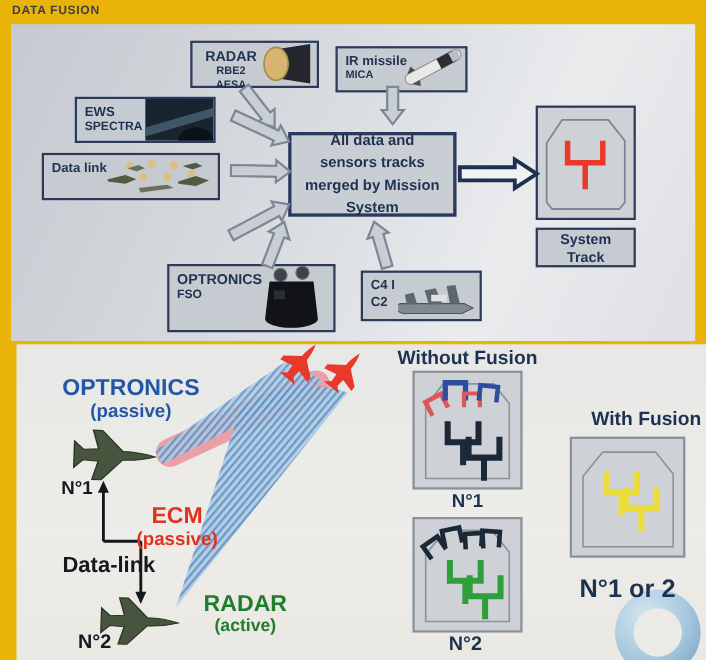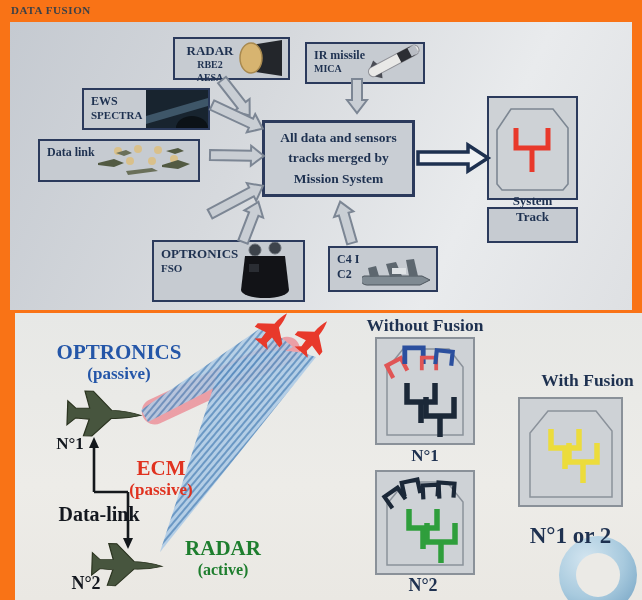--- a/index.html
+++ b/index.html
@@ -1,19 +1,19 @@
 <!DOCTYPE html>
 <html><head>
 <meta charset="utf-8">
 <style>
   html,body { margin:0; padding:0; background:#e7e5e0; }
   .page {
     position:relative; width:642px; height:600px; overflow:hidden;
-    background:#f97316;
-    font-family:Liberation Serif, serif;
+    background:#eab308;
+    font-family:Liberation Sans, sans-serif;
   }
   .slide-title {
     position:absolute; left:11px; top:4px;
     font-size:11px; font-weight:bold; letter-spacing:.6px; color:#3c4148;
   }
   .top-panel {
     position:absolute; left:10px; top:22px; width:622px; height:288px;
     background:linear-gradient(115deg,#c5cad1 0%,#d6d9dd 38%,#e9ebed 72%,#dee0e3 100%);
   }
   .bottom-panel {
@@ -78,21 +78,21 @@
       <svg width="60" height="38" style="position:absolute;right:2px;top:0;">
         <g transform="translate(8,30) rotate(-28)">
           <rect x="0" y="-5" width="56" height="10" rx="5" fill="#e9e9e7" stroke="#8f9096" stroke-width="1"></rect>
           <path d="M34,-5 h14 a5,5 0 0 1 0,10 h-14 Z" fill="#2c2e33"></path>
           <rect x="46" y="-4.5" width="8" height="9" fill="#b9bdc4"></rect>
           <path d="M4,-5 l6,-5 l2,5 Z M4,5 l6,5 l2,-5 Z" fill="#4a4d55"></path>
         </g>
       </svg>
     </div>
 
-    <div class="sbox" style="left:72px;top:66px;width:128px;height:42px;">
+    <div class="sbox" style="left:58px;top:66px;width:128px;height:42px;">
       <div class="txt">
         <span class="l1" style="font-size:12px;">EWS</span>
         <span class="l2" style="font-size:11px;">SPECTRA</span>
       </div>
       <svg width="62" height="38" style="position:absolute;right:0;top:0;">
         <rect x="0" y="0" width="62" height="38" fill="#18242f"></rect>
         <path d="M0,26 L62,8 L62,16 L0,34 Z" fill="#3e5668"></path>
         <path d="M30,38 a16,12 0 0 1 32,0 Z" fill="#0c1217"></path>
       </svg>
     </div>
@@ -154,21 +154,21 @@
 
     <div class="display navy-border" style="left:477px;top:74px;width:91px;height:104px;">
       <svg width="87" height="100">
         <path d="M8,86 V32 L22,11 H64 L79,30 V86 L74,92 H13 Z" fill="none" stroke="#7d8793" stroke-width="1.6"></path>
         <g>
           <path d="M-16,-20 V0 H16 V-20 M0,0 V24" transform="translate(43,50)" fill="none" stroke="#e8392b" stroke-width="5"></path>
         </g>
       </svg>
     </div>
 
-    <div class="sbox" style="left:477px;top:185px;width:91px;height:36px;display:flex;align-items:flex-end;justify-content:center;text-align:center;font-size:13px;line-height:1.25;padding:16px 10px;">
+    <div class="sbox" style="left:477px;top:185px;width:91px;height:36px;display:flex;align-items:flex-start;justify-content:center;text-align:center;font-size:13px;line-height:1.25;padding:1px 10px;">
       <span>System Track</span>
     </div>
 
     <svg class="arrow-layer" width="622" height="288" viewBox="0 0 622 288">
       <g fill="#c9ced4" stroke="#7c8694" stroke-width="2" stroke-linejoin="miter">
         <path d="M0,-5 H32 V-10 L45,0 L32,10 V5 H0 Z" transform="translate(212,58) rotate(52)"></path>
         <path d="M0,-5 H21 V-10 L34,0 L21,10 V5 H0 Z" transform="translate(347,57) rotate(90)"></path>
         <path d="M0,-5 H43 V-10 L56,0 L43,10 V5 H0 Z" transform="translate(202,83) rotate(25)"></path>
         <path d="M0,-5 H41 V-10 L54,0 L41,10 V5 H0 Z" transform="translate(200,133) rotate(1)"></path>
         <path d="M0,-5 H47 V-10 L60,0 L47,10 V5 H0 Z" transform="translate(200,192) rotate(-28)"></path>

